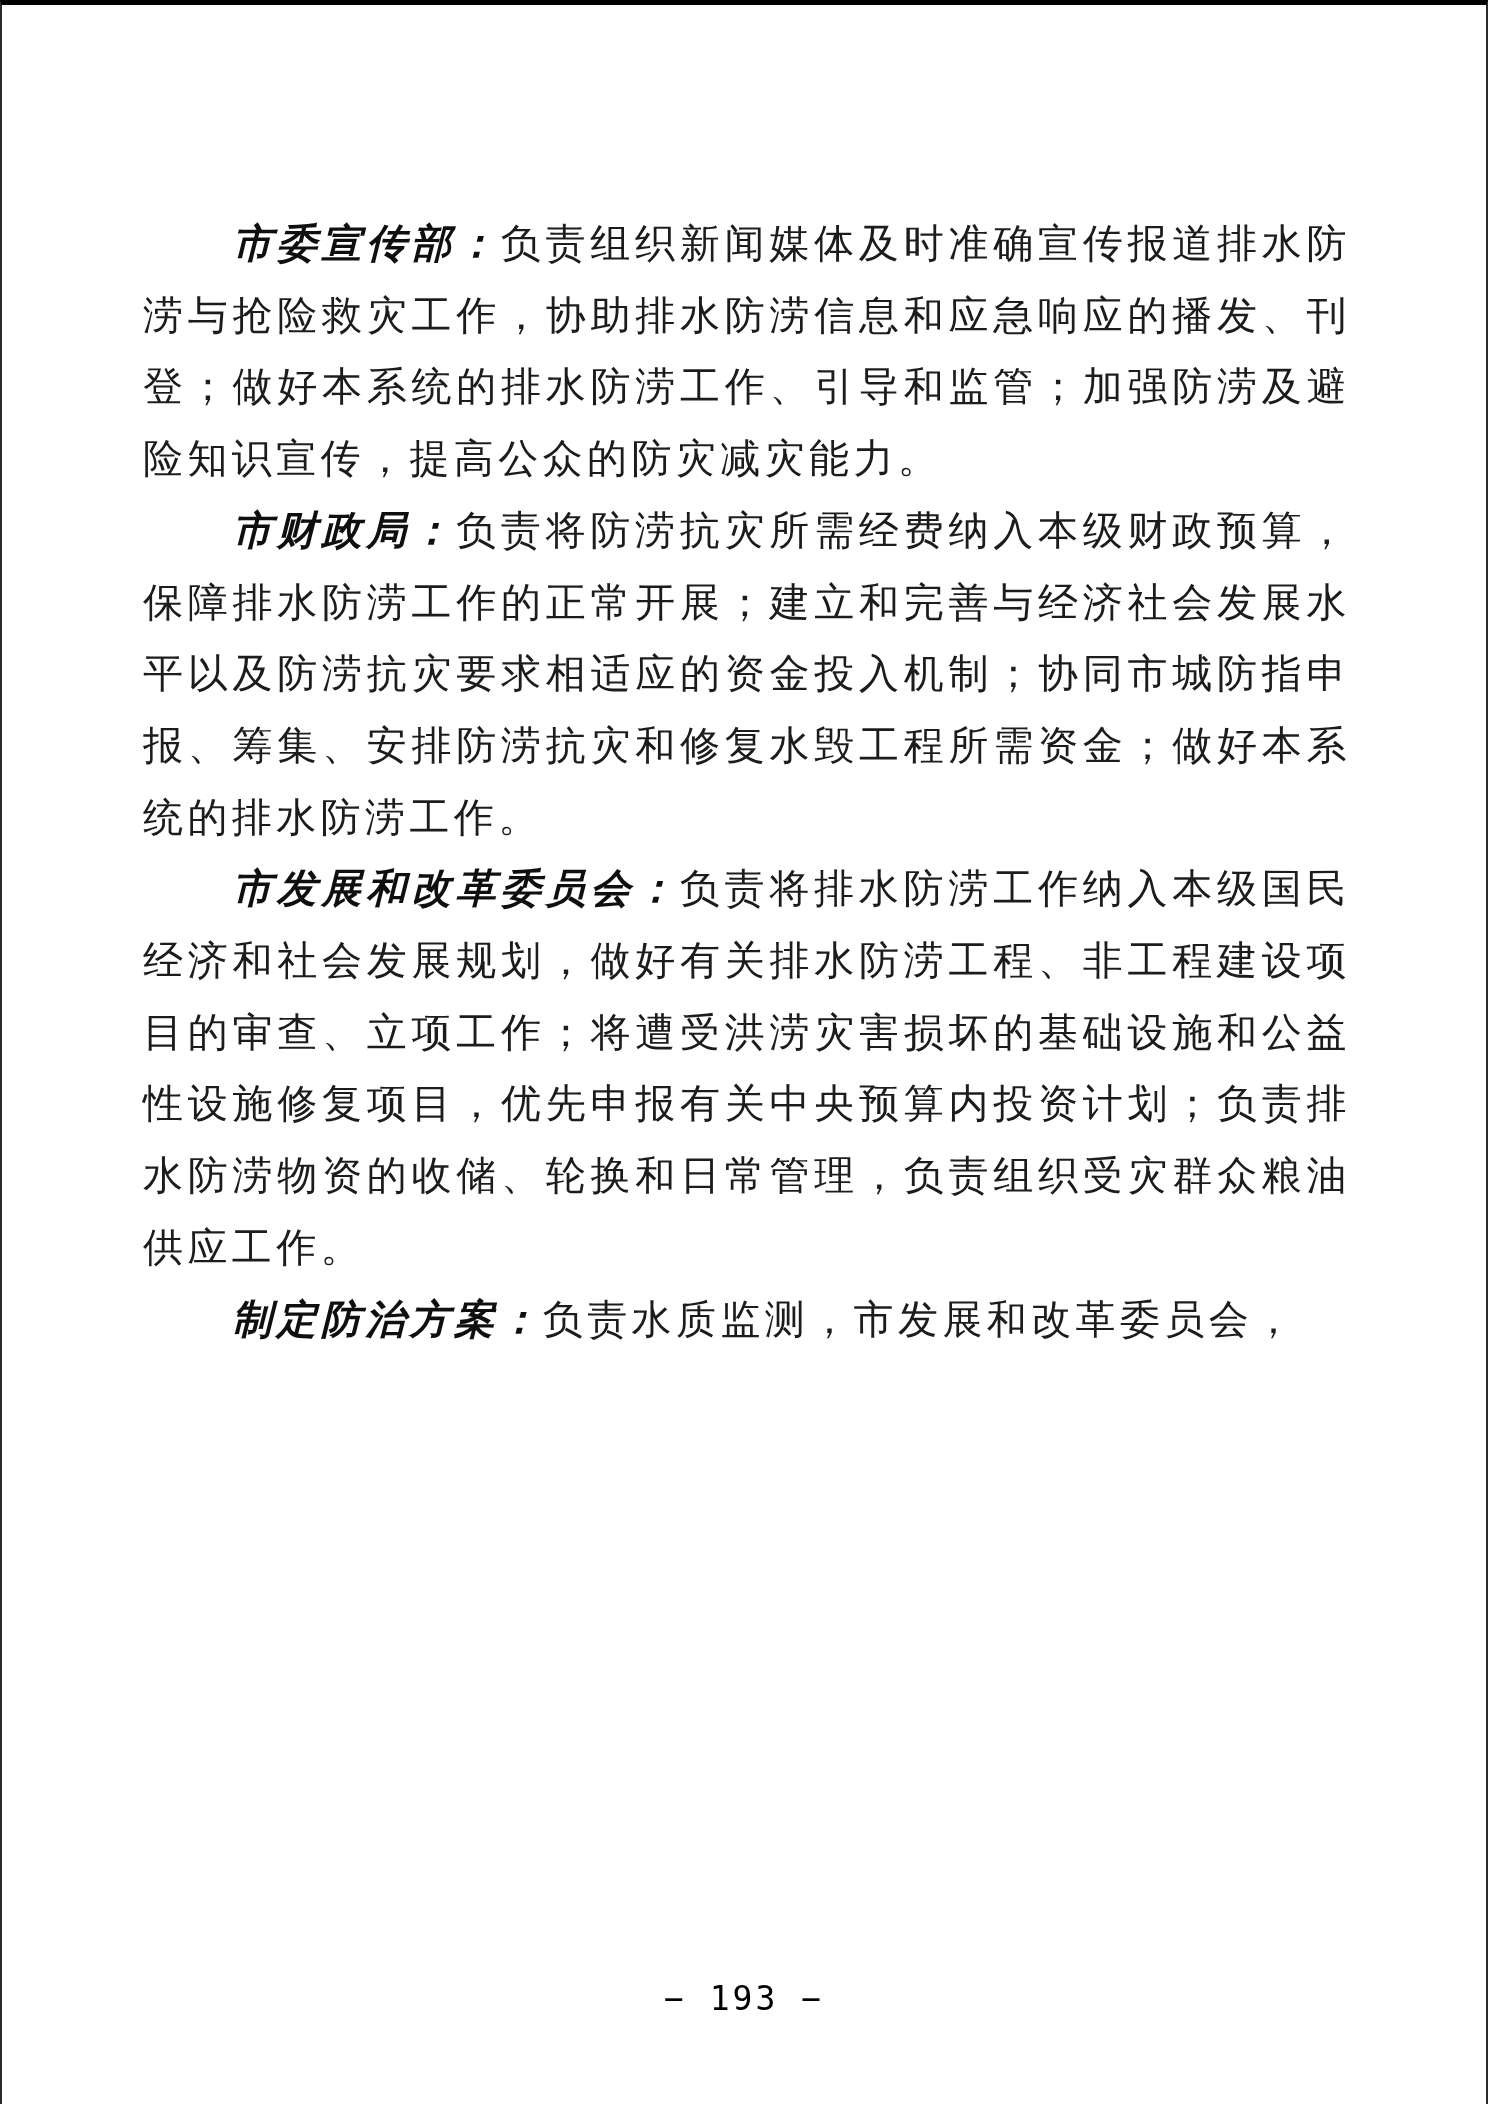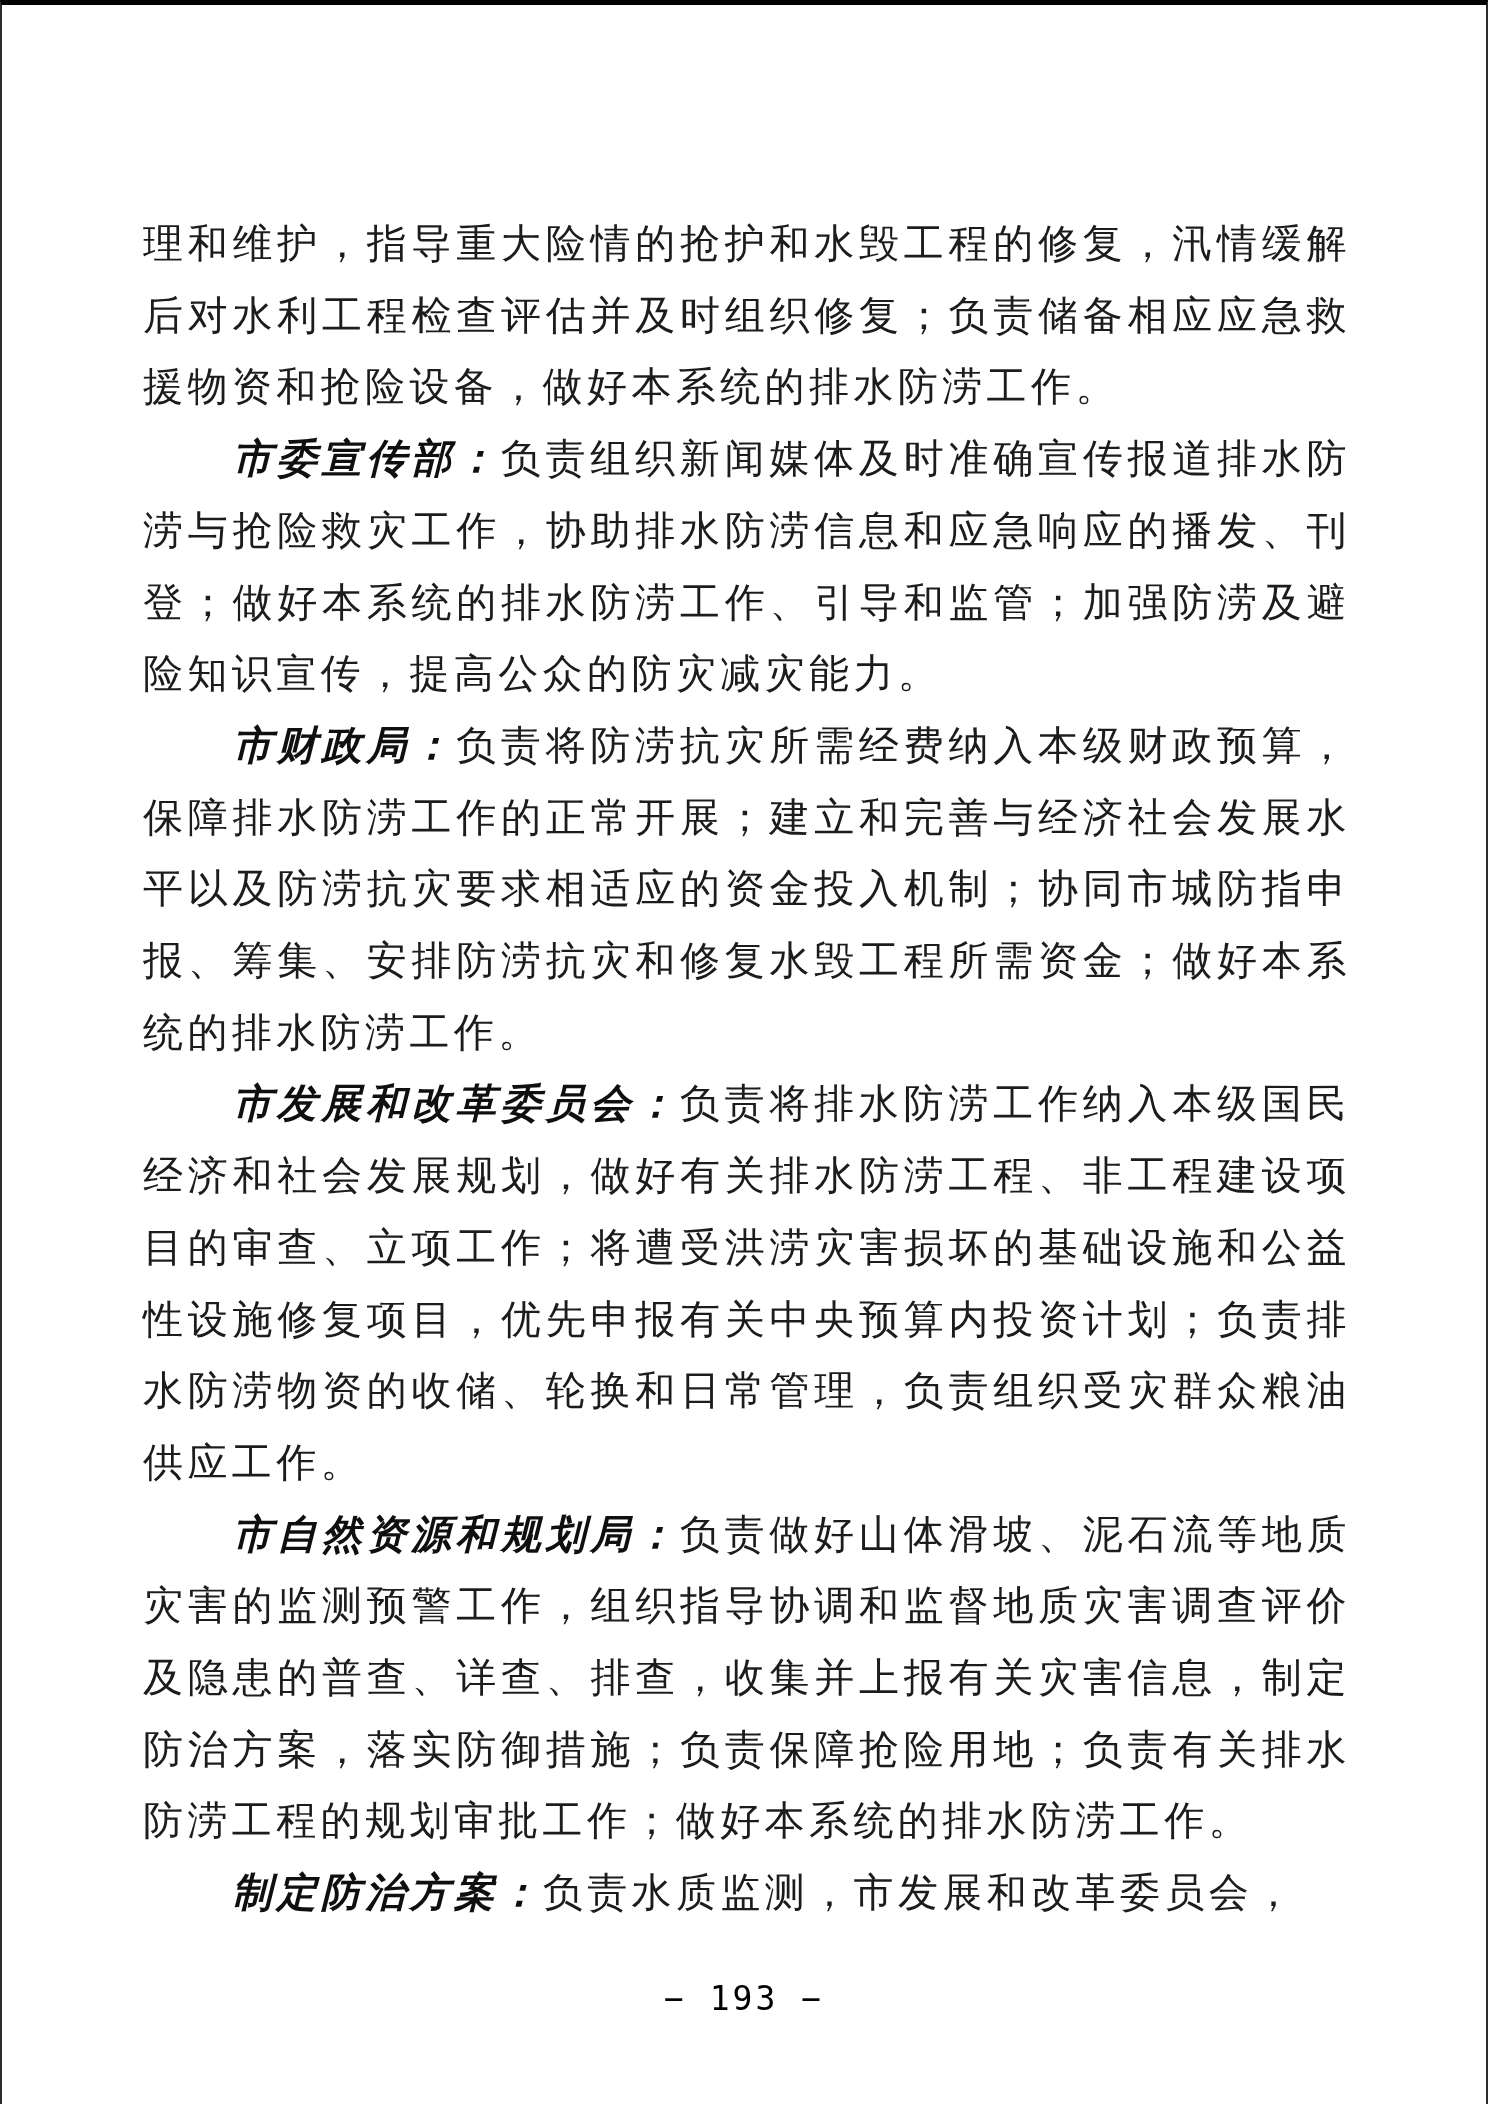--- a/index.html
+++ b/index.html
@@ -52,33 +52,27 @@
     font-size: 33px;
     letter-spacing: 3px;
     color: #000000;
     font-family: "DejaVu Sans Mono", monospace;
   }
 </style>
 </head>
 <body>
 
 <div class="text-block">
-  <p class="no-indent">
-    <span class="para-lead"></span><span class="para-text">理和维护，指导重大险情的抢护和水毁工程的修复，汛情缓解后对水利工程检查评估并及时组织修复；负责储备相应应急救援物资和抢险设备，做好本系统的排水防涝工作。</span>
-  </p>
   <p>
     <span class="para-lead">市委宣传部：</span><span class="para-text">负责组织新闻媒体及时准确宣传报道排水防涝与抢险救灾工作，协助排水防涝信息和应急响应的播发、刊登；做好本系统的排水防涝工作、引导和监管；加强防涝及避险知识宣传，提高公众的防灾减灾能力。</span>
   </p>
   <p>
     <span class="para-lead">市财政局：</span><span class="para-text">负责将防涝抗灾所需经费纳入本级财政预算，保障排水防涝工作的正常开展；建立和完善与经济社会发展水平以及防涝抗灾要求相适应的资金投入机制；协同市城防指申报、筹集、安排防涝抗灾和修复水毁工程所需资金；做好本系统的排水防涝工作。</span>
   </p>
   <p>
     <span class="para-lead">市发展和改革委员会：</span><span class="para-text">负责将排水防涝工作纳入本级国民经济和社会发展规划，做好有关排水防涝工程、非工程建设项目的审查、立项工作；将遭受洪涝灾害损坏的基础设施和公益性设施修复项目，优先申报有关中央预算内投资计划；负责排水防涝物资的收储、轮换和日常管理，负责组织受灾群众粮油供应工作。</span>
   </p>
   <p>
-    <span class="para-lead">市自然资源和规划局：</span><span class="para-text">负责做好山体滑坡、泥石流等地质灾害的监测预警工作，组织指导协调和监督地质灾害调查评价及隐患的普查、详查、排查，收集并上报有关灾害信息，制定防治方案，落实防御措施；负责保障抢险用地；负责有关排水防涝工程的规划审批工作；做好本系统的排水防涝工作。</span>
-  </p>
-  <p>
     <span class="para-lead">制定防治方案：</span><span class="para-text">负责水质监测，市发展和改革委员会，</span>
   </p>
 </div>
 
 <div class="page-number">− 193 −</div>
 
 </body></html>

